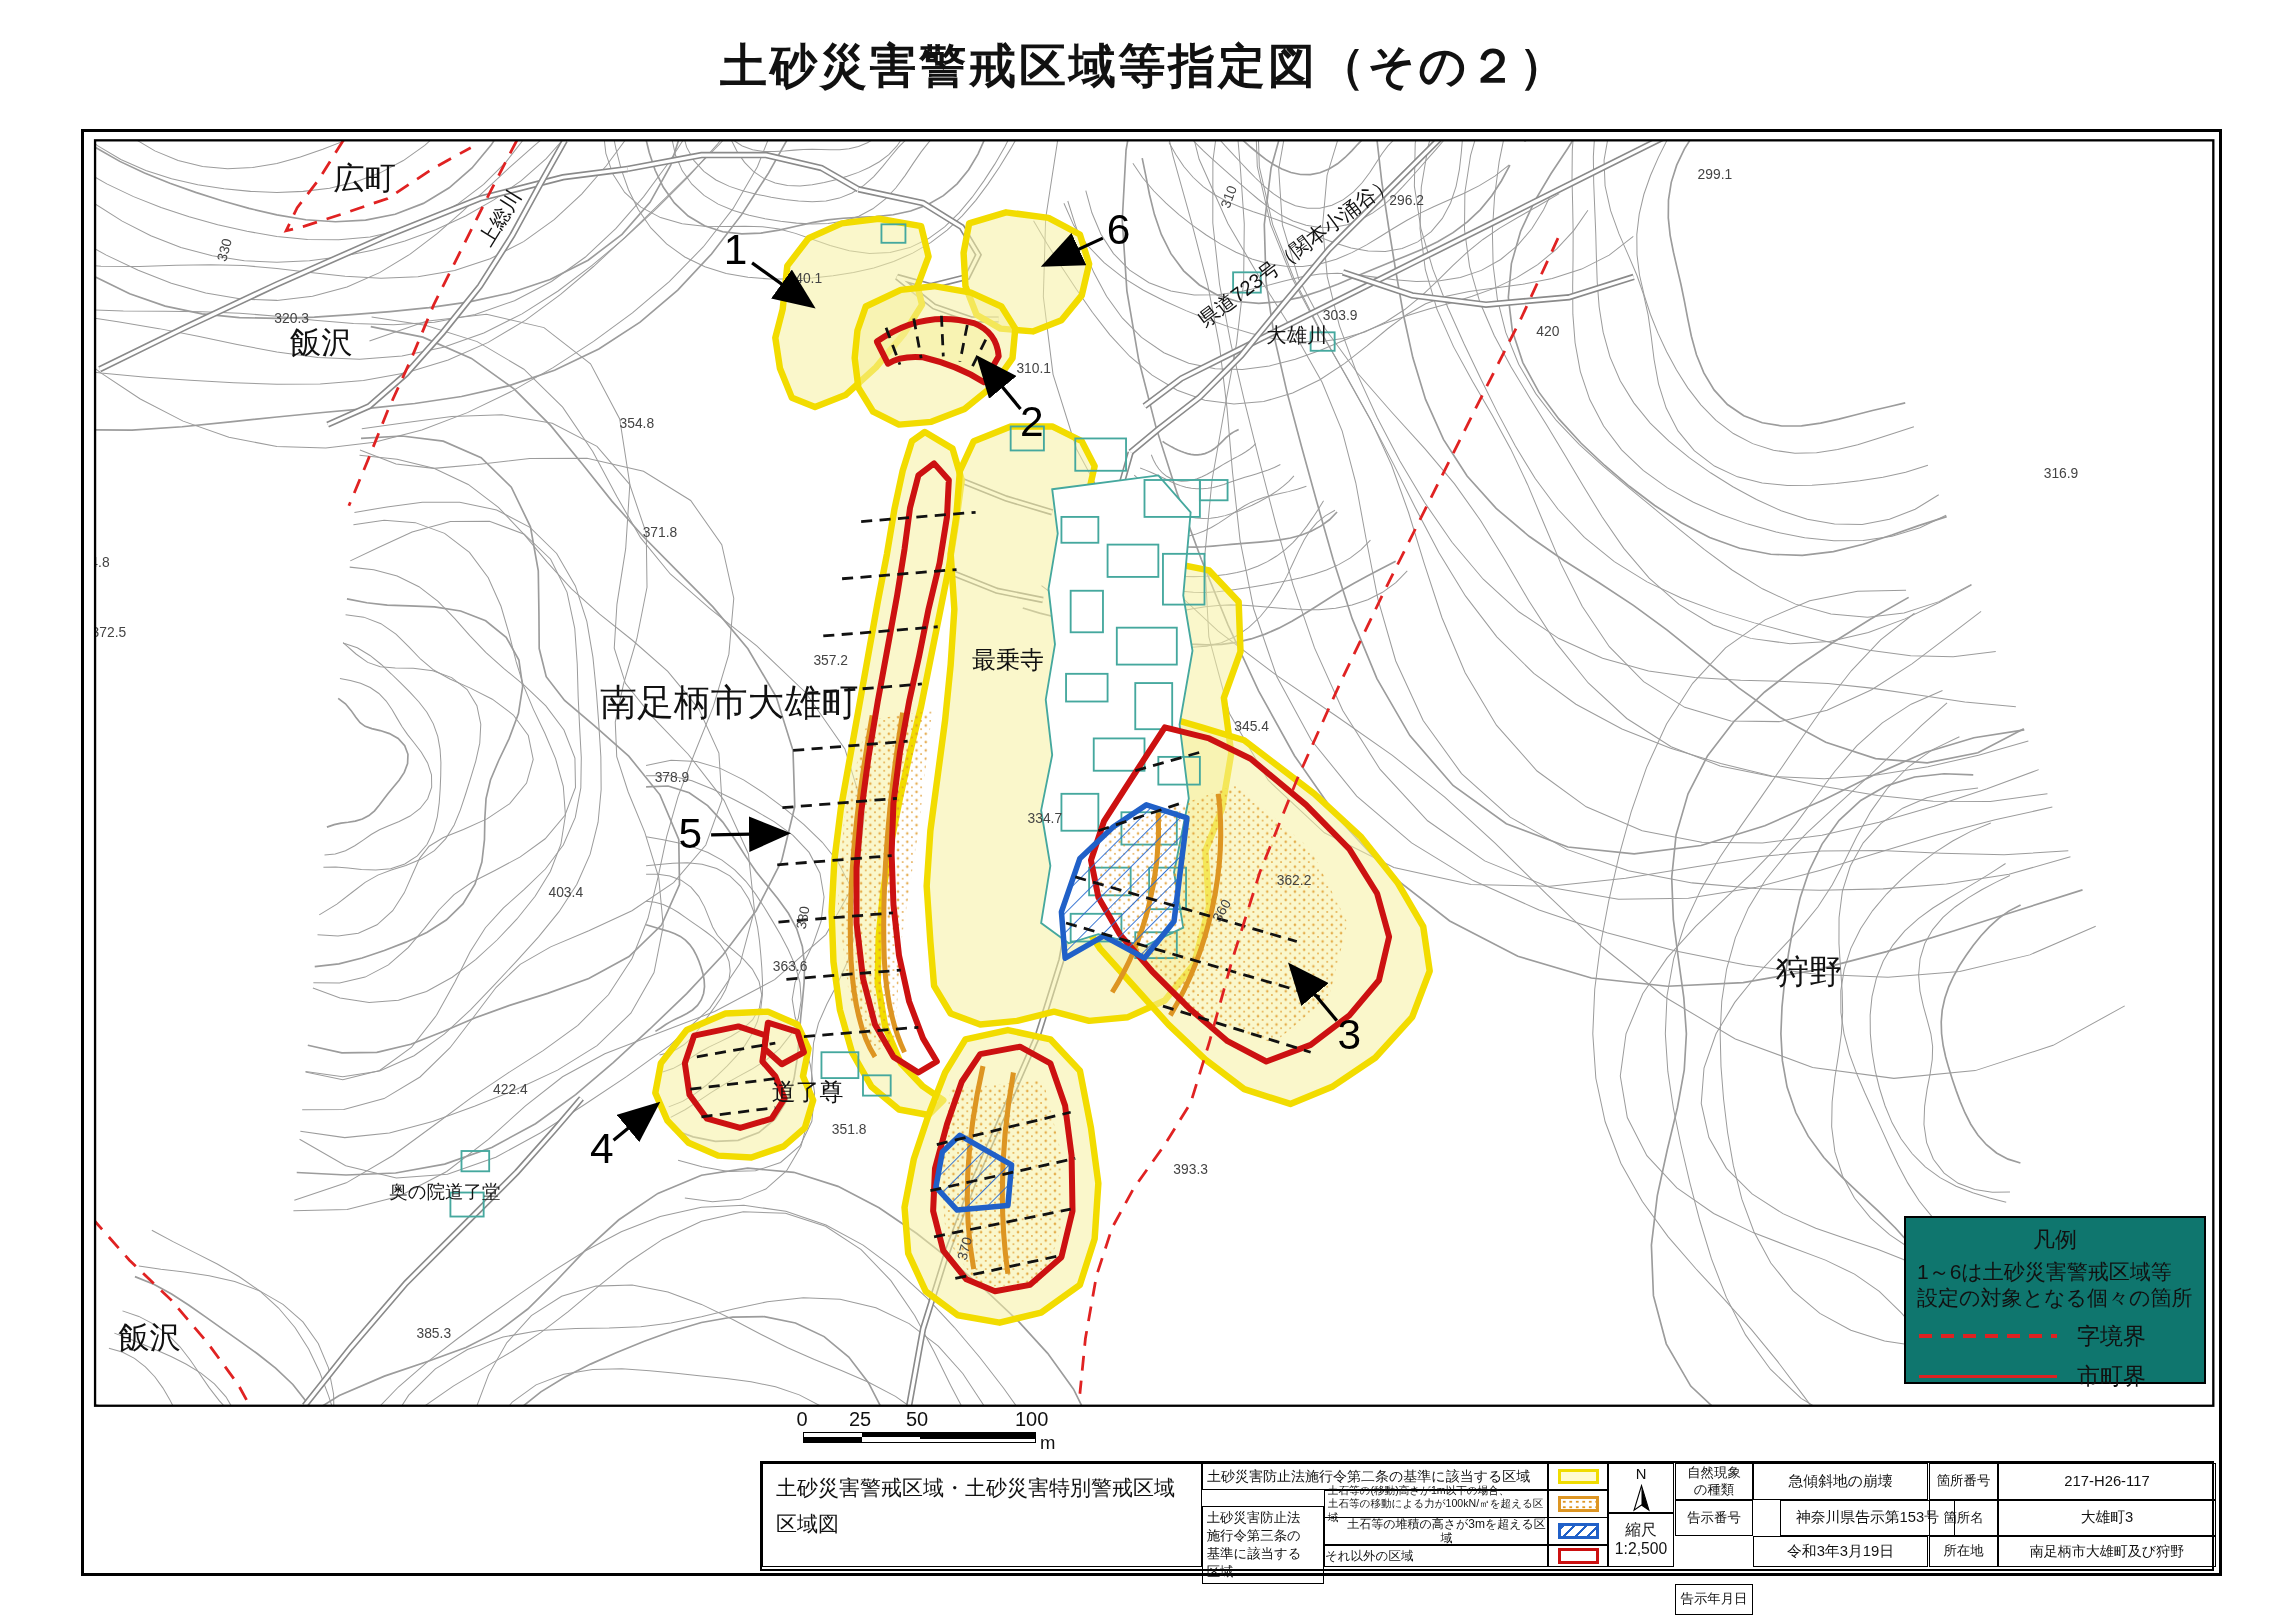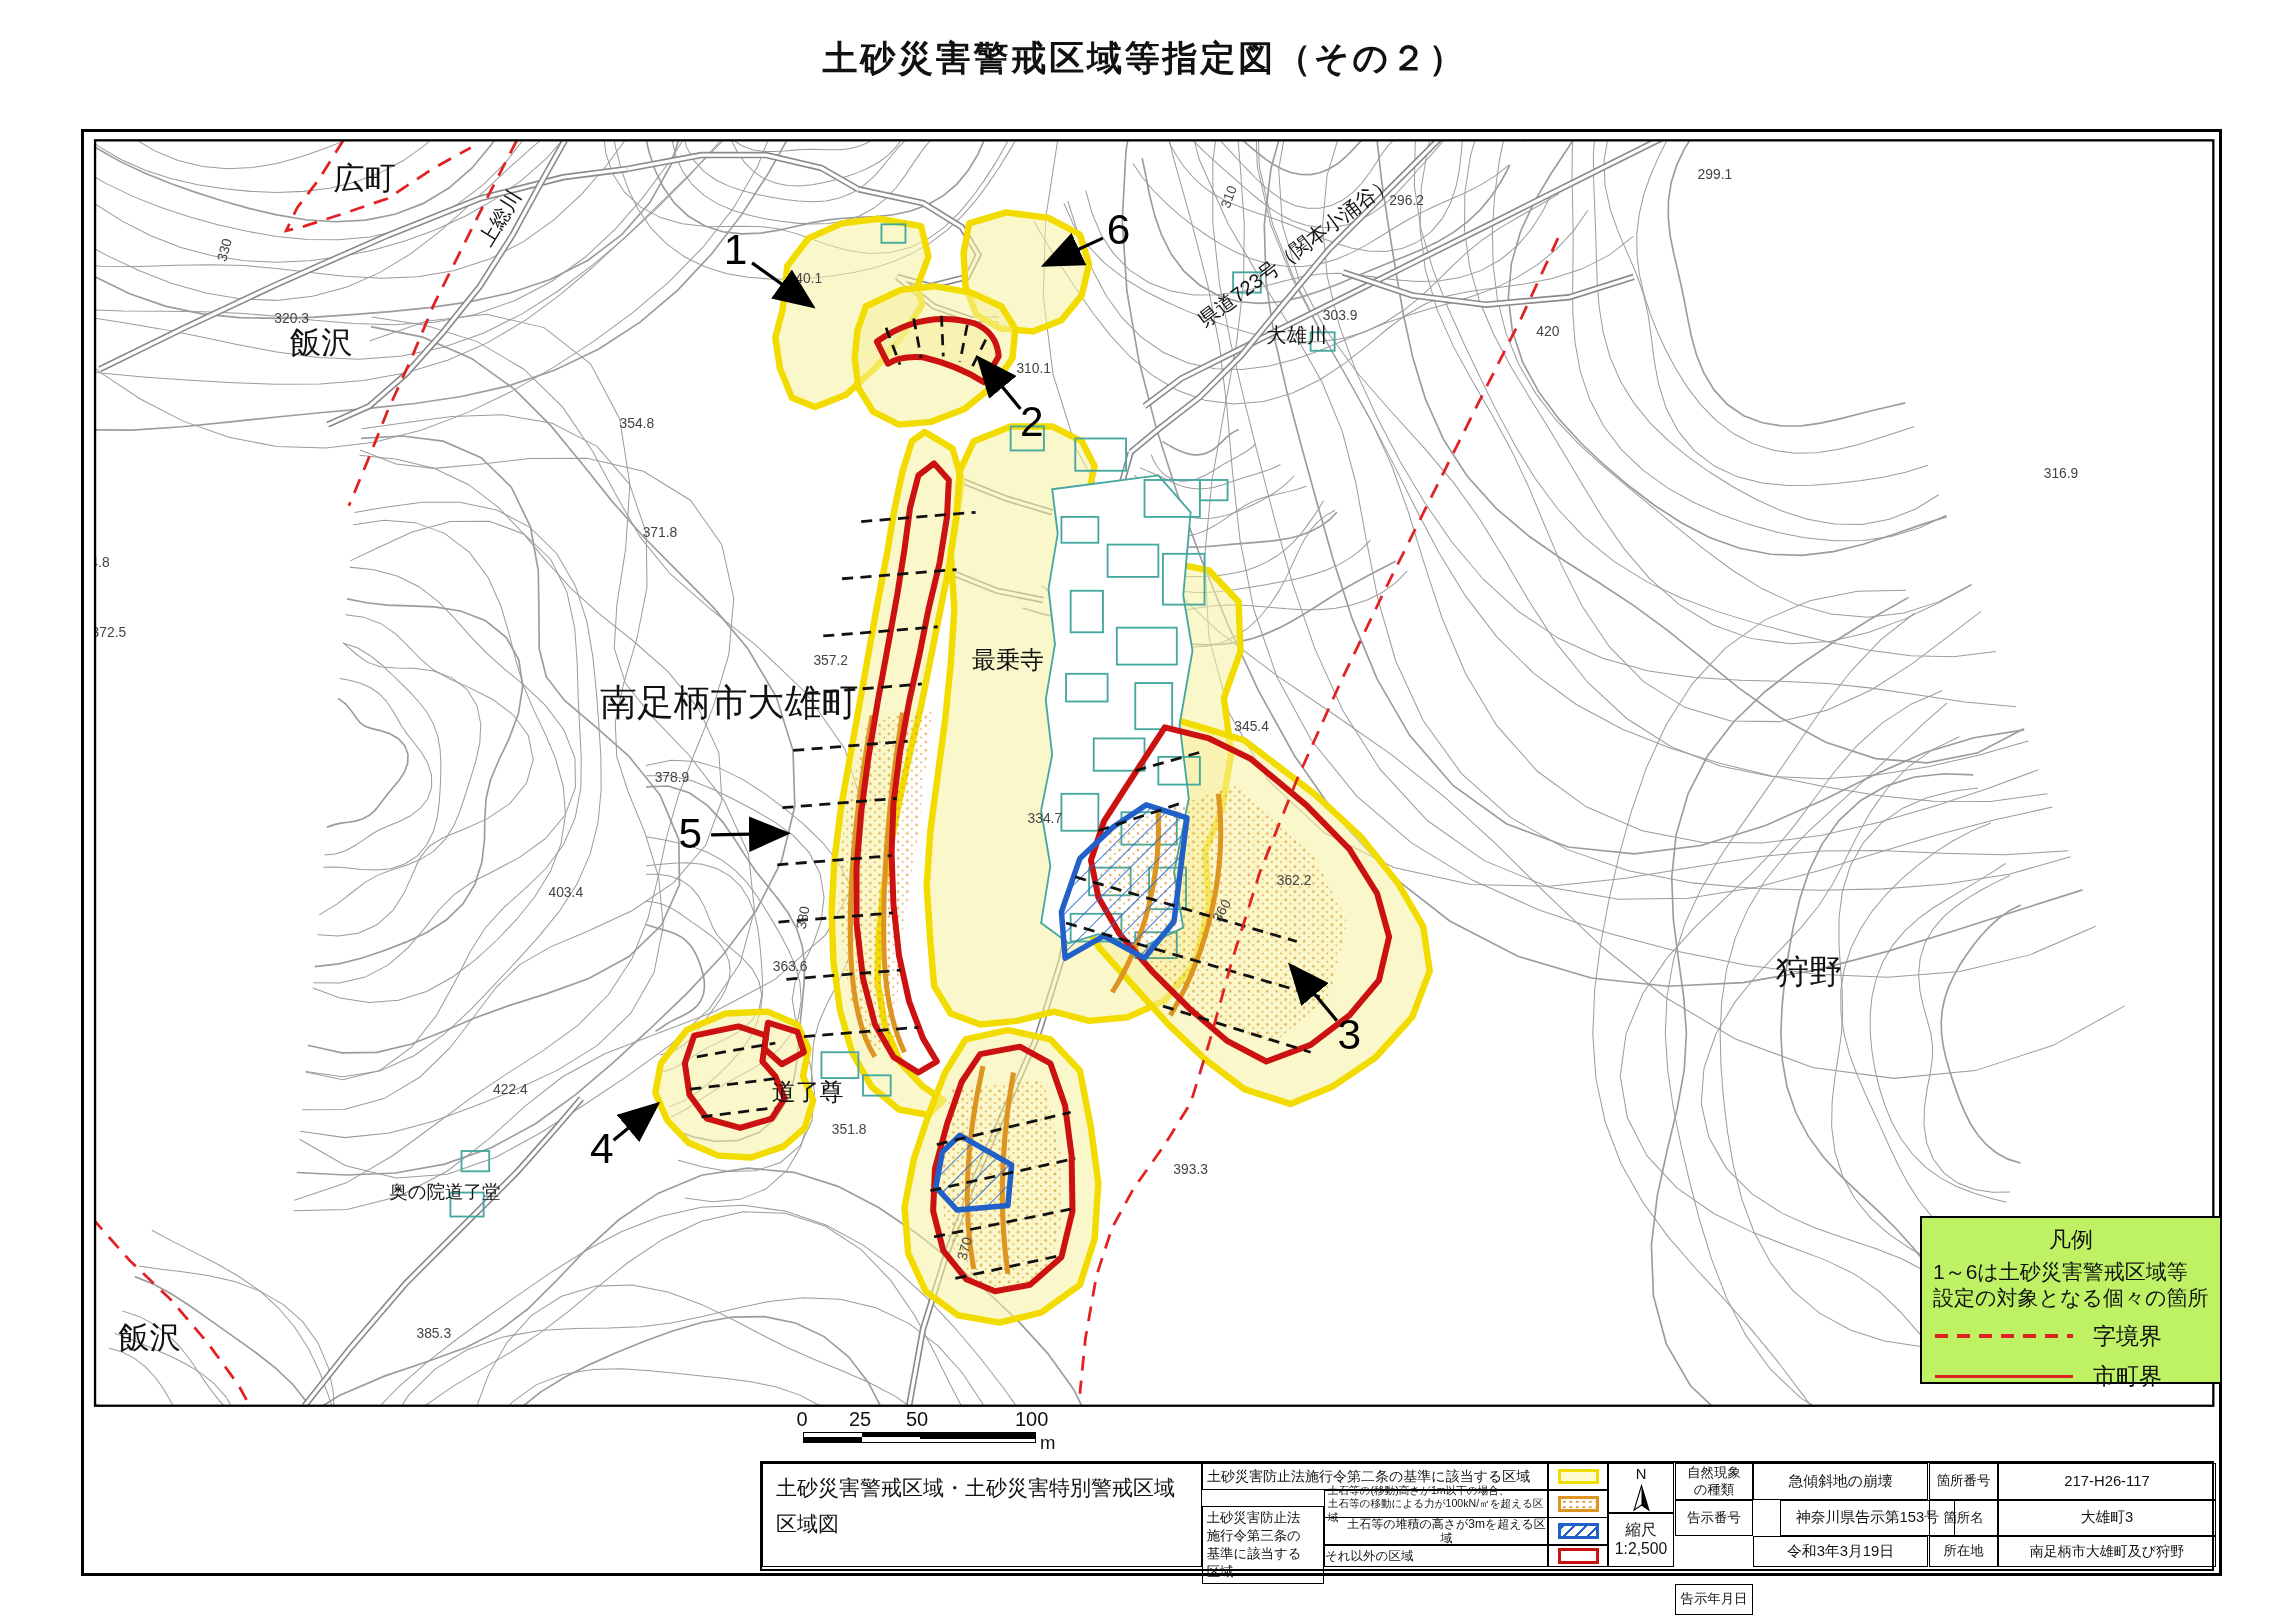--- a/index.html
+++ b/index.html
@@ -1,22 +1,22 @@
 <!DOCTYPE html>
 <html style="font-size:14.8px"><head>
 <meta charset="utf-8">
 <style>
   html,body{margin:0;padding:0;background:#fff;}
   body{width:2289px;height:1619px;position:relative;font-family:"Liberation Sans","DejaVu Sans",sans-serif;color:#111;overflow:hidden;}
   .pre{white-space:pre-line;}
-  #page-title{position:absolute;top:35px;left:0;width:2289px;text-align:center;font-size:35px;font-weight:bold;letter-spacing:2.8px;}
+  #page-title{position:absolute;top:35px;left:0;width:2289px;text-align:center;font-size:47px;font-weight:bold;letter-spacing:2.8px;}
   #outer-frame{position:absolute;left:81px;top:129px;width:2141px;height:1447px;border:3.7px solid #000;box-sizing:border-box;}
   #map-svg{position:absolute;left:0;top:0;}
   
-  #legend-box{position:absolute;left:1904px;top:1216px;width:302px;height:168px;border:2.8px solid #000;box-sizing:border-box;background:#bef264;margin-left:16px;}
+  #legend-box{position:absolute;left:1904px;top:1216px;width:302px;height:168px;border:2.8px solid #000;box-sizing:border-box;background:#0f766e;}
   #legend-box .lg-title{text-align:center;font-size:22px;margin-top:7.4px;}
   #legend-box .lg-note{font-size:21px;line-height:1.25;margin:3.7px 9.2px 0 11px;}
   .lg-row{display:flex;align-items:center;margin:9.2px 13px 0 13px;}
   .lg-sample{width:138px;height:3.7px;margin-right:20px;flex:0 0 auto;}
   .lg-dashed{background:repeating-linear-gradient(90deg,#dd2222 0 13px,rgba(0,0,0,0) 13px 22px);}
   .lg-solid{background:#dd2222;}
   .lg-label{font-size:23px;}
   
   #scale-bar{position:absolute;left:789px;top:1408px;width:295px;height:46px;}
   #scale-bar .tick{position:absolute;top:0;font-size:20px;}

